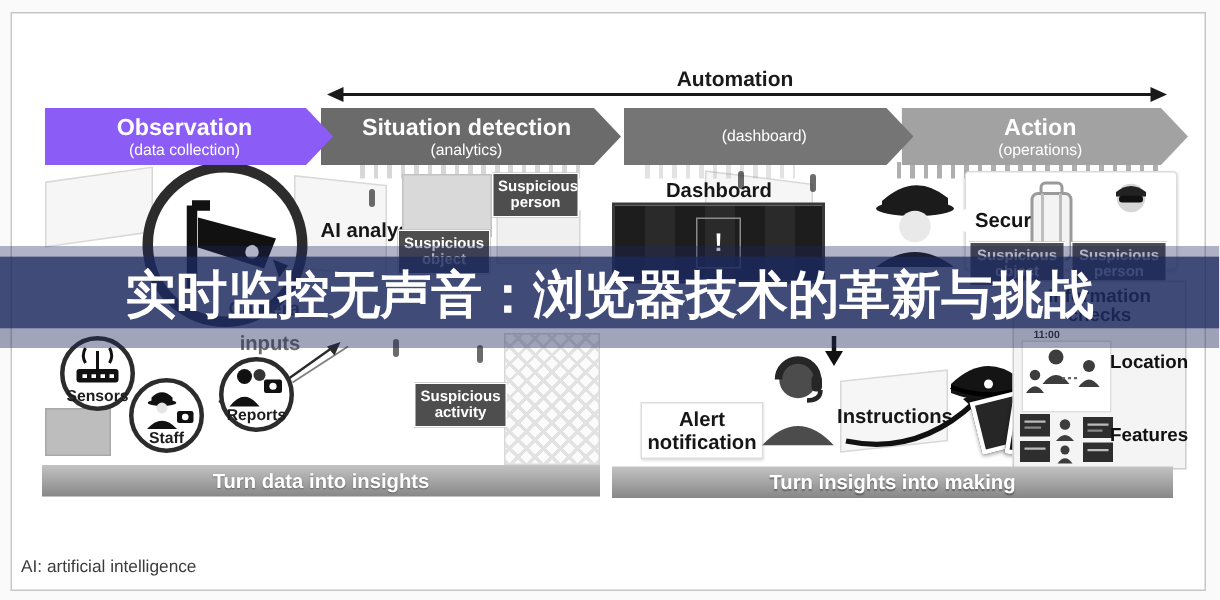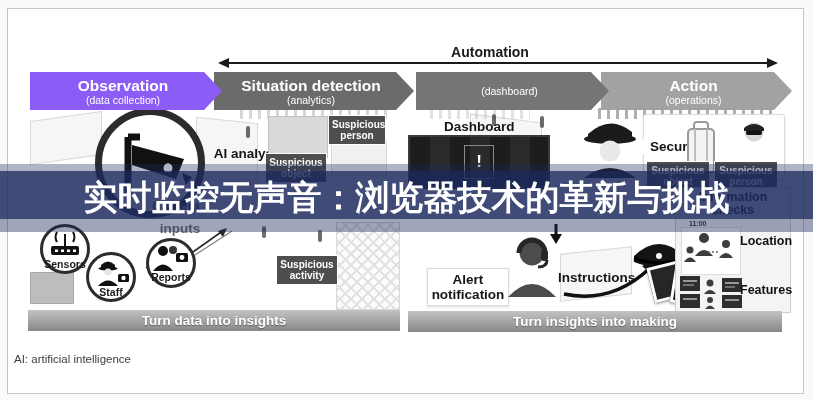--- a/index.html
+++ b/index.html
@@ -29,21 +29,21 @@
   
   .suslabel{position:absolute;background:#4e4e4e;border:1px solid #ffffff;color:#fff;font-size:10px;font-weight:bold;
     line-height:11px;text-align:center;padding:3px 3px;box-sizing:border-box;}
   .boldlabel{position:absolute;font-weight:bold;color:#161616;}
   .bar{position:absolute;height:21px;background:linear-gradient(180deg,#c3c3c3,#878787);color:#fff;font-weight:bold;
     font-size:13.5px;text-align:center;line-height:21px;text-shadow:0 1px 1px rgba(0,0,0,.35);}
   .circle{position:absolute;border-radius:50%;background:#fff;box-sizing:border-box;}
   .circ-label{position:absolute;left:0;width:100%;text-align:center;font-weight:bold;color:#1c1c1c;}
   .whitebox{position:absolute;background:#fff;border:1px solid #dcdcdc;box-shadow:0 1px 2px rgba(0,0,0,.15);}
   .photo{position:absolute;border:3px solid #fff;box-shadow:0 1px 3px rgba(0,0,0,.4);}
-  .footer-note{position:absolute;left:14px;top:353px;font-size:11.5px;color:#3c3c3c;text-align:center;}
+  .footer-note{position:absolute;left:14px;top:372px;font-size:11.5px;color:#3c3c3c;text-align:center;}
 </style>
 </head>
 <body>
 
 <div id="canvas">
 
   <div class="frame"></div>
 
   <div class="panel" style="left:28px;width:372px;"></div>
   <div class="panel" style="left:408px;width:374px;"></div>

